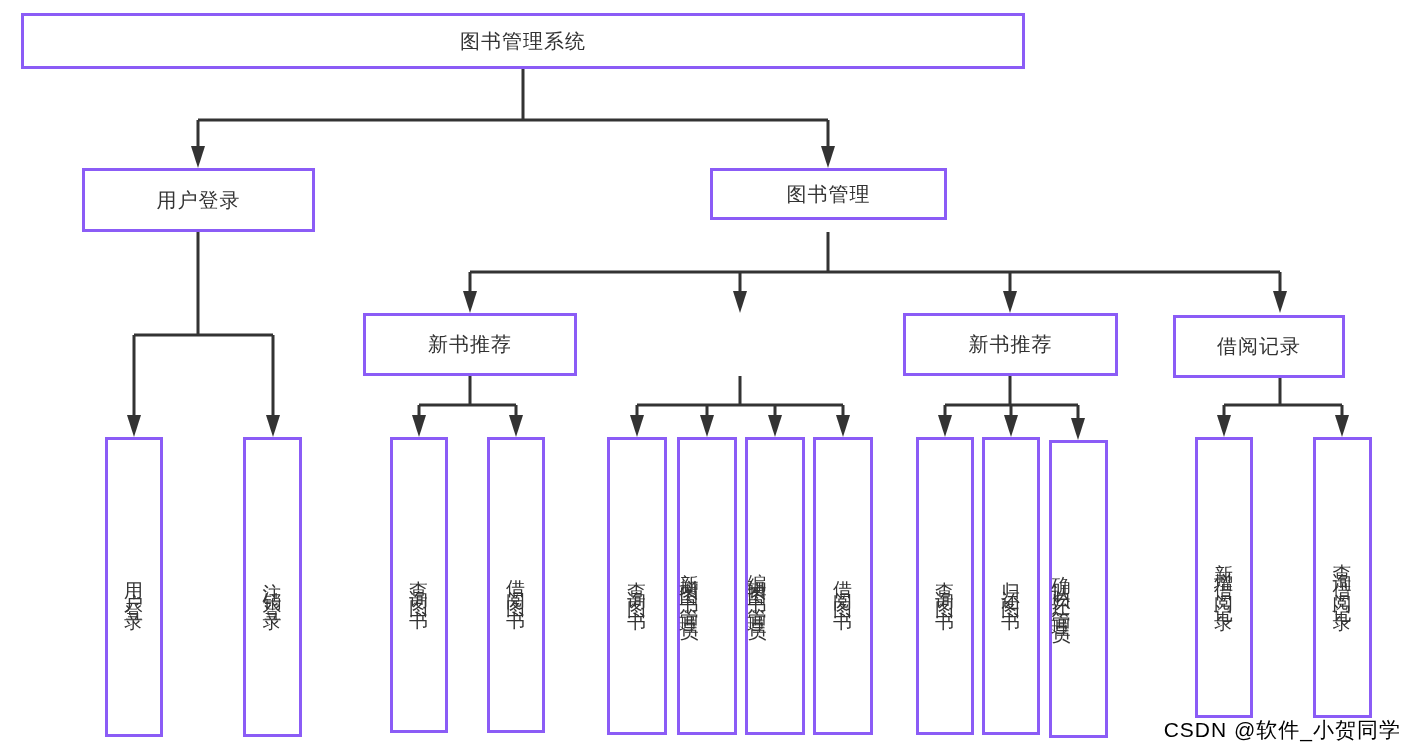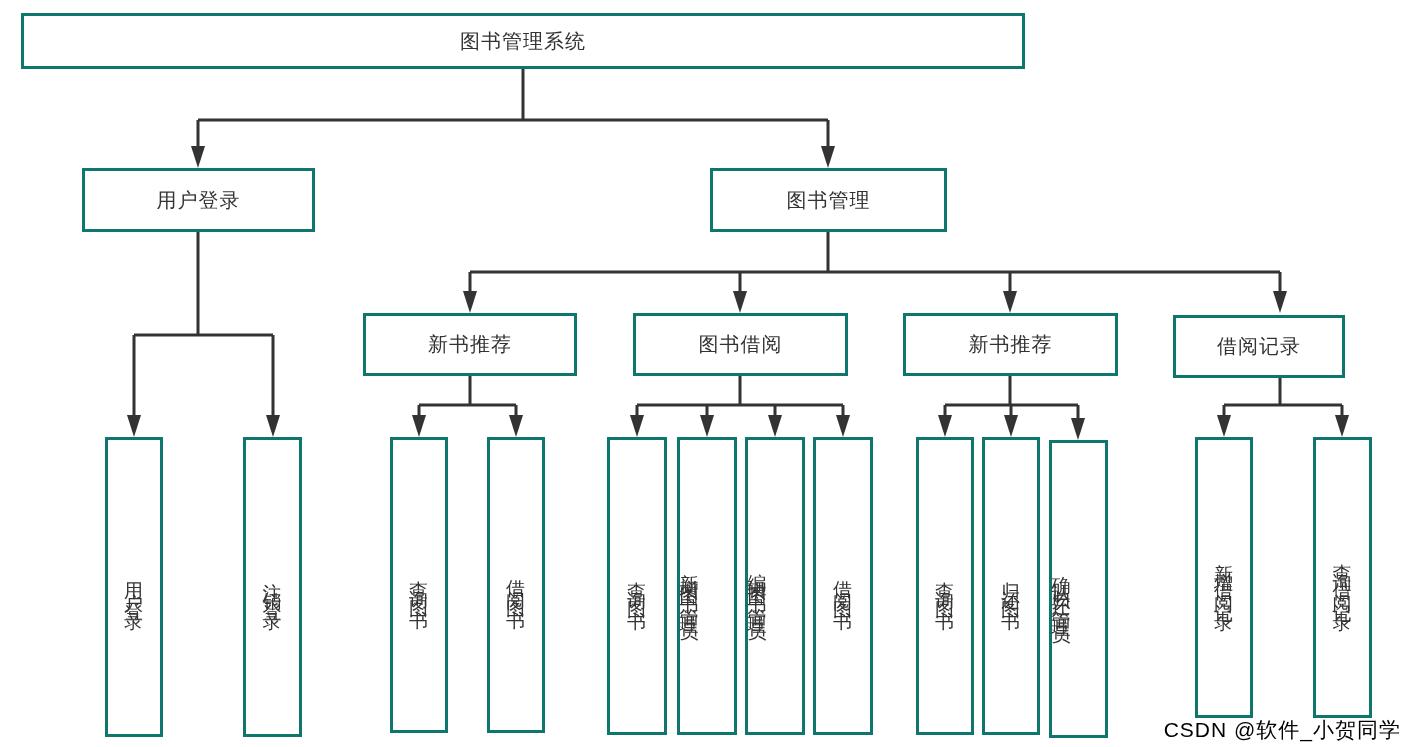--- a/index.html
+++ b/index.html
@@ -18,21 +18,21 @@
   }
   .connectors {
     position: absolute;
     left: 0; top: 0;
     width: 1405px;
     height: 747px;
   }
   .node {
     position: absolute;
     box-sizing: border-box;
-    border: 3px solid #0f766e;
+    border: 3px solid #8b5cf6;
     background: #ffffff;
     display: flex;
     align-items: center;
     justify-content: center;
   }
   .hbox {
     font-size: 20px;
     letter-spacing: 1px;
     white-space: nowrap;
   }
@@ -100,29 +100,26 @@
     </g>
   </svg>
 
   <div class="node hbox" style="left:21px; top:13px; width:1004px; height:56px;">
     <span>图书管理系统</span>
   </div>
 
   <div class="node hbox" style="left:82px; top:168px; width:233px; height:64px;">
     <span>用户登录</span>
   </div>
-  <div class="node hbox" style="left:710px; top:168px; width:237px; height:64px;">
+  <div class="node hbox" style="left:710px; top:168px; width:237px; height:52px;">
     <span>图书管理</span>
   </div>
 
   <div class="node hbox" style="left:363px; top:313px; width:214px; height:63px;">
     <span>新书推荐</span>
-  </div>
-  <div class="node hbox" style="left:633px; top:313px; width:215px; height:63px;">
-    <span>图书借阅</span>
   </div>
   <div class="node hbox" style="left:903px; top:313px; width:215px; height:63px;">
     <span>新书推荐</span>
   </div>
   <div class="node hbox" style="left:1173px; top:315px; width:172px; height:63px;">
     <span>借阅记录</span>
   </div>
 
   <div class="node vbox" style="left:105px; top:437px; width:58px; height:300px;">
     <span>用户登录</span>

